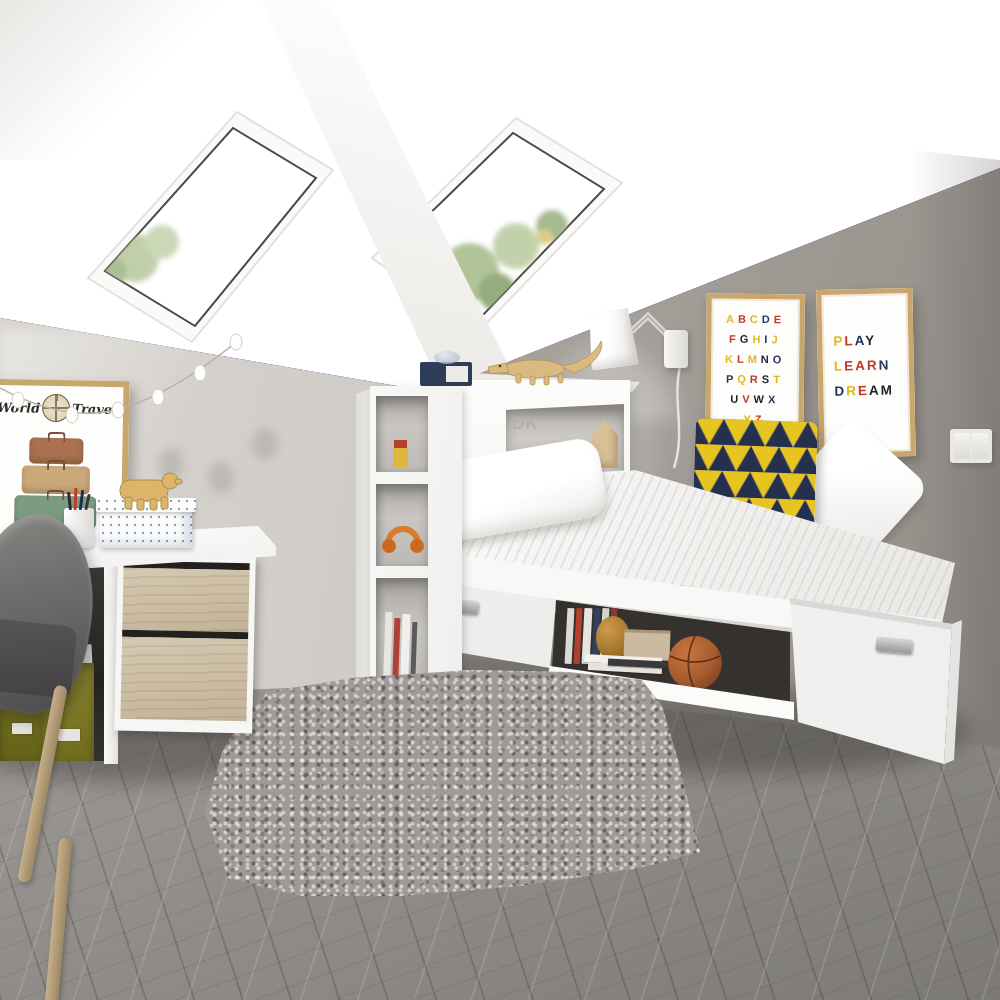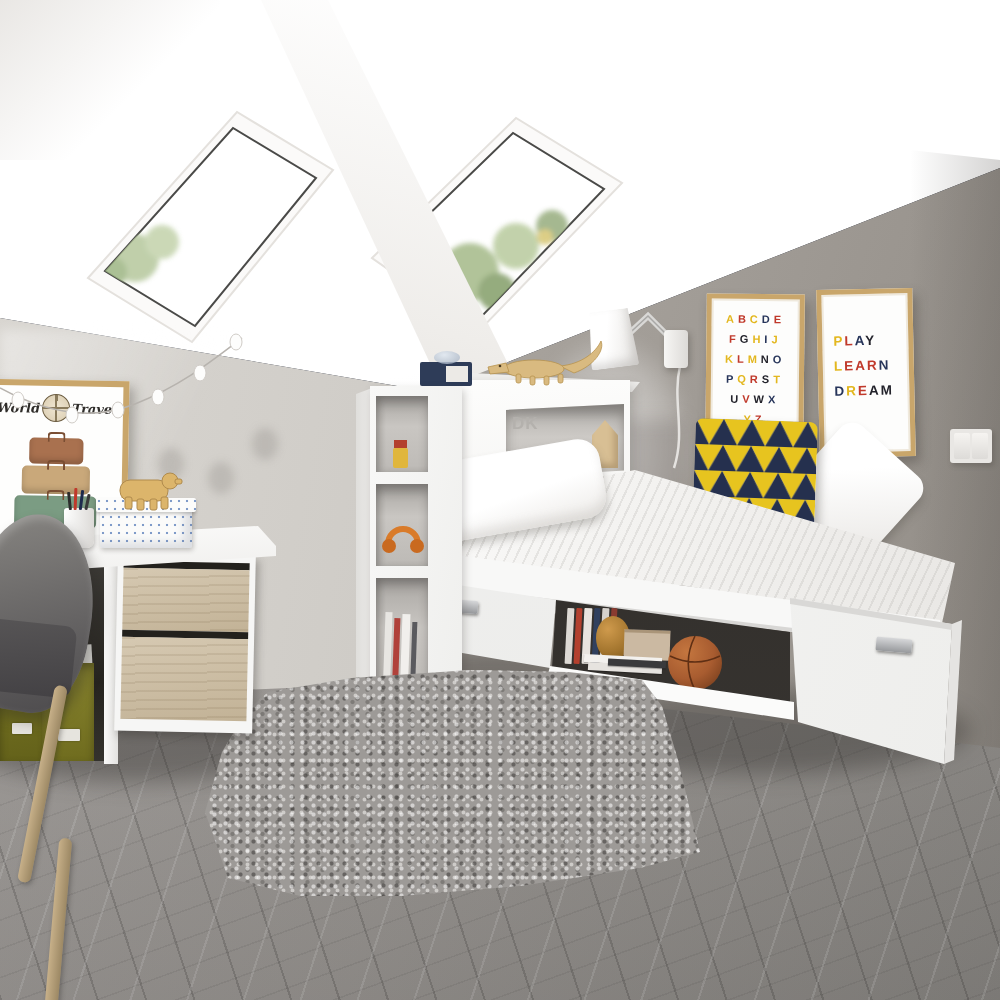--- a/index.html
+++ b/index.html
@@ -1,17 +1,17 @@
 <!DOCTYPE html>
 <html><head>
 <meta charset="utf-8">
 <style>
   html,body{margin:0;padding:0;background:#fff;}
   #stage{position:relative;width:1000px;height:1000px;overflow:hidden;
-         font-family:"Liberation Sans",sans-serif;background:#0f172a;}
+         font-family:"Liberation Sans",sans-serif;background:#4c1d95;}
   .abs{position:absolute;}
 
   
   #slope{inset:0;background:linear-gradient(168deg,#ffffff 38%,#f4f2ef 58%,#dcd8d3 84%,#d2cec9 100%);
          clip-path:polygon(0 0,1000px 0,1000px 168px,432px 392px,0 318px);}
   #rafter-corner{left:0;top:0;width:220px;height:160px;
          background:linear-gradient(135deg,rgba(215,211,206,.55),rgba(255,255,255,0) 60%);}
   #beam{left:0;top:0;width:1000px;height:420px;
         background:linear-gradient(195deg,#ffffff 20%,#efedea 70%,#e2dfdb);
         clip-path:polygon(261px 0,328px 0,516px 380px,448px 402px);}

